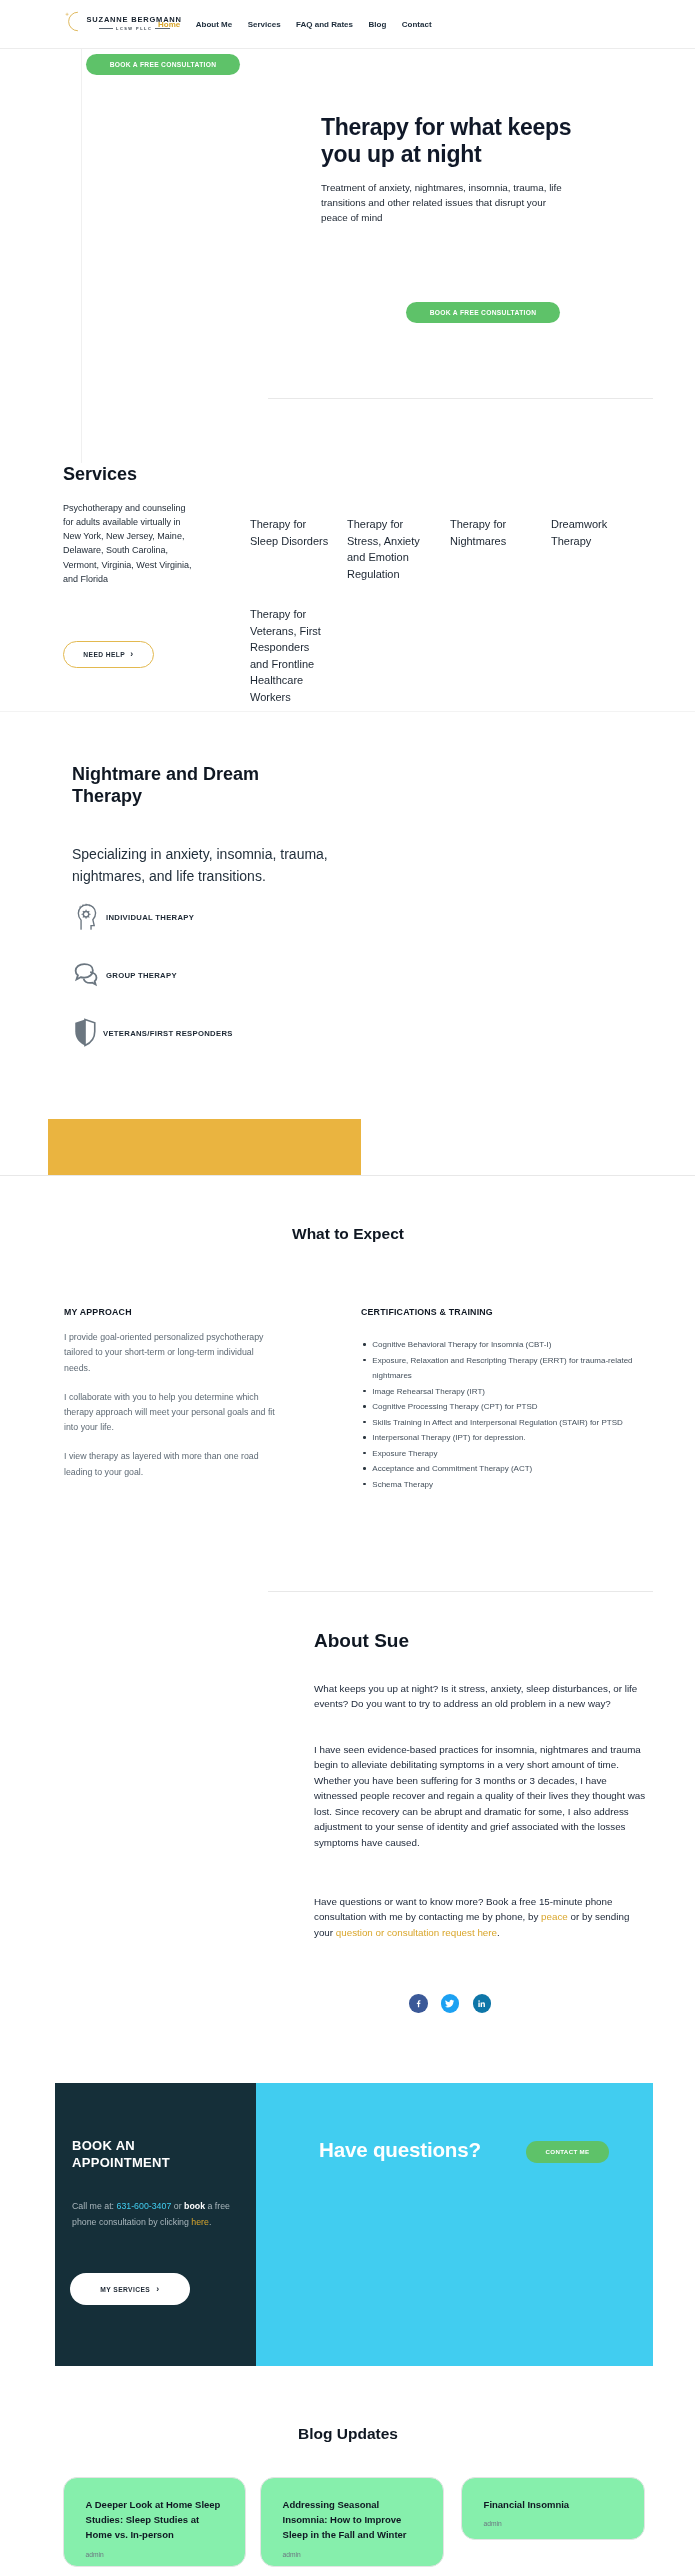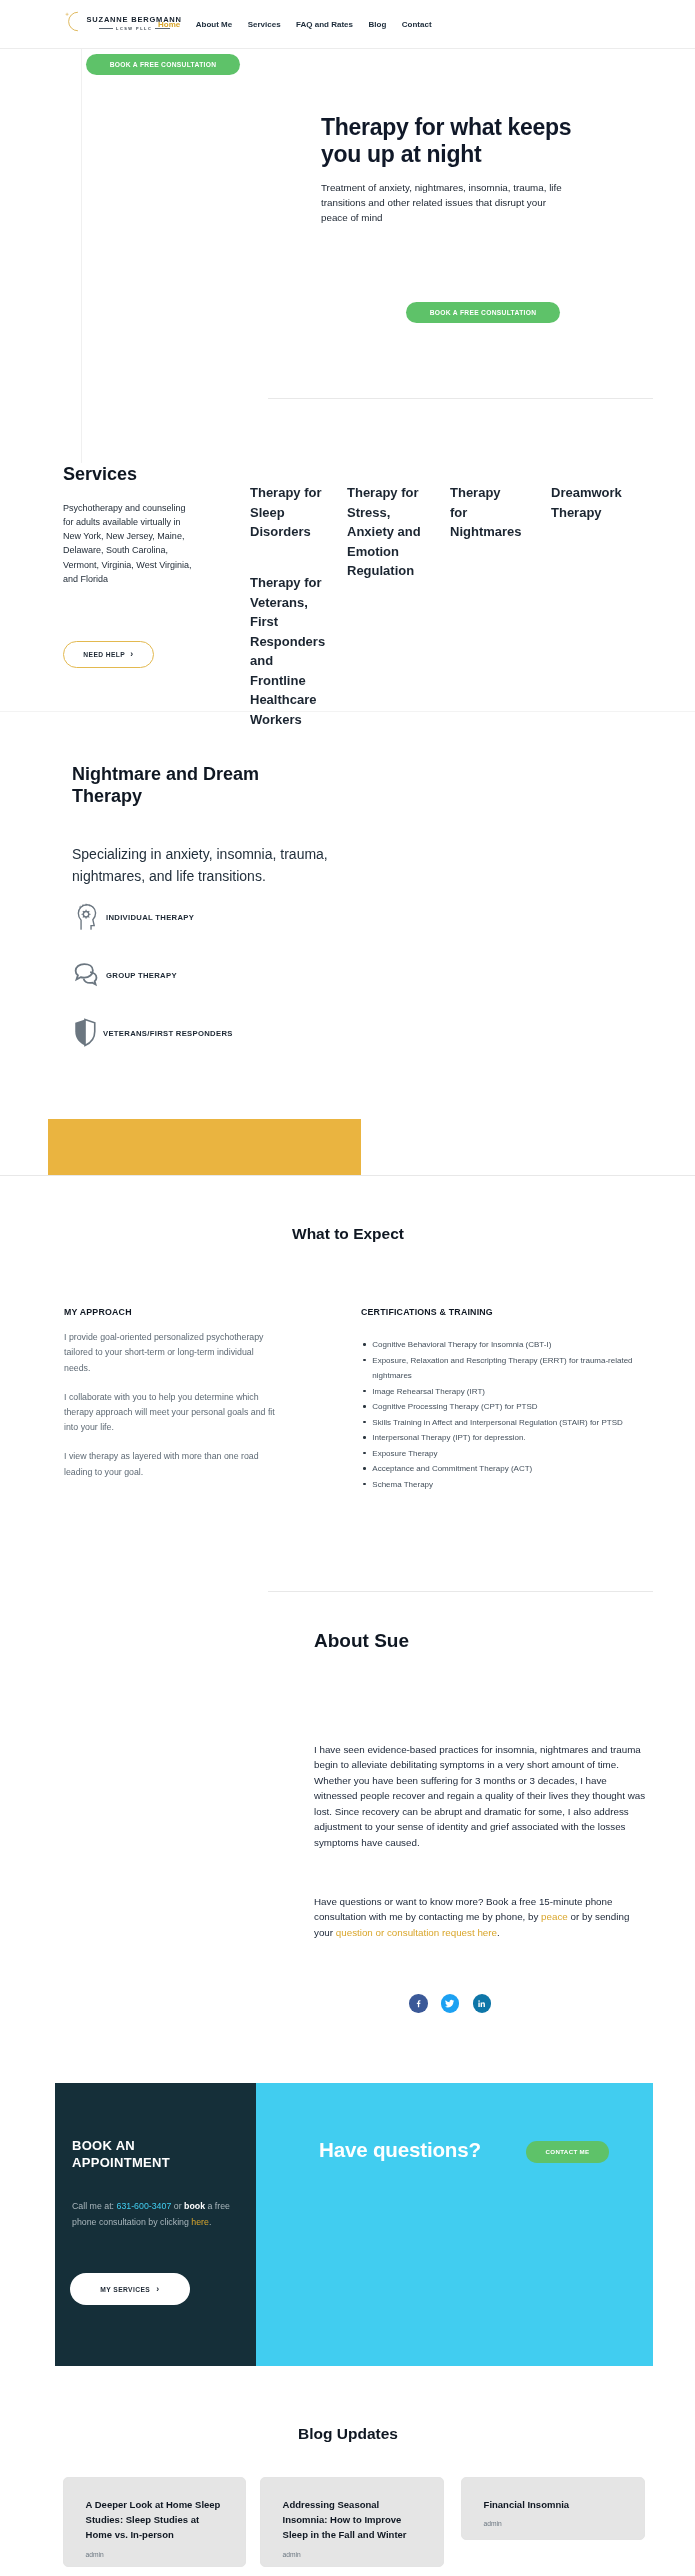--- a/index.html
+++ b/index.html
@@ -33,21 +33,21 @@
   .div1 { left:268px; top:398px; width:385px; }
 
   
   .services-title { left:63px; top:464px; font-size:18px; font-weight:700; color:#0f1722; }
   .services-desc { left:63px; top:501px; width:129px; font-size:9px; line-height:1.57; color:#1c2733; }
   .btn-gold { background:#fff; border:1px solid #e3b94f; border-radius:14px; color:#1d2733;
               font-size:6.7px; font-weight:700; letter-spacing:0.4px; display:flex; align-items:center;
               justify-content:center; gap:5.2px; cursor:pointer; font-family:"Liberation Sans", sans-serif; }
   .need-help { left:63px; top:641px; width:91px; height:27px; }
   .chev { font-size:8.8px; font-weight:700; line-height:1; }
-  .svc-link { font-size:13px; line-height:1.5; font-weight:700; color:#1b2531; text-decoration:none; display:block; }
+  .svc-link { font-size:11px; line-height:1.5; font-weight:400; color:#1b2531; text-decoration:none; display:block;margin-top:33px; }
   .svc1 { left:250px; top:483px; width:81px; }
   .svc2 { left:347px; top:483px; width:89px; }
   .svc3 { left:450px; top:483px; width:61px; }
   .svc4 { left:551px; top:483px; width:61px; }
   .svc5 { left:250px; top:573px; width:72px; }
 
   
   .nightmare-top { left:0; top:711px; width:696px; height:0.5px; background:#f3f3f3; }
   .nm-title { left:72px; top:764px; width:258px; font-size:18px; font-weight:700; line-height:1.22; color:#0f1722; }
   .nm-sub { left:72px; top:844px; width:258px; font-size:14px; line-height:1.55; color:#23303c; }
@@ -88,21 +88,21 @@
   .cta-call .book { color:#fff; font-weight:700; text-decoration:none; }
   .cta-call .here { color:#d9a62c; text-decoration:none; }
   .my-services { left:70px; top:2273px; width:120px; height:32px; background:#fff; border:none; border-radius:16px;
                  display:flex; align-items:center; justify-content:center; gap:6.2px; font-size:6.7px; font-weight:700;
                  letter-spacing:0.4px; color:#1d2733; cursor:pointer; font-family:"Liberation Sans", sans-serif; }
   .questions-title { left:319px; top:2138px; font-size:20.6px; font-weight:700; color:#fff; letter-spacing:-0.2px; }
   .contact-me { left:526px; top:2141px; width:83px; height:21.6px; border-radius:10.8px; font-size:6.2px; }
 
   
   .blog-title { left:0; top:2425px; width:696px; text-align:center; font-size:15.5px; font-weight:700; color:#0f1722; }
-  .card { background:#e5e5e5; border:0.5px solid #e4e4e4; border-radius:5px; padding:18.5px 21.6px 0 21.6px; cursor:pointer; }
+  .card { background:#86efac; border:0.5px solid #e4e4e4; border-radius:14px; padding:18.5px 21.6px 0 21.6px; cursor:pointer; }
   .card .ttl { font-size:9.5px; font-weight:700; line-height:1.62; color:#0f1722; }
   .card .auth { margin-top:8.2px; font-size:6.7px; color:#6b7680; }
   .bc1 { left:63px; top:2477px; width:183px; height:90px; }
   .bc2 { left:260px; top:2477px; width:184px; height:90px; }
   .bc3 { left:461px; top:2477px; width:184px; height:63px; }
 
   .icon-gray { color:#6b7680; }
 </style>
 </head>
 <body>
@@ -209,20 +209,21 @@
     <li>Cognitive Processing Therapy (CPT) for PTSD</li>
     <li>Skills Training in Affect and Interpersonal Regulation (STAIR) for PTSD</li>
     <li>Interpersonal Therapy (IPT) for depression.</li>
     <li>Exposure Therapy</li>
     <li>Acceptance and Commitment Therapy (ACT)</li>
     <li>Schema Therapy</li>
   </ul>
   <div class="abs divider div3"></div>
 
   <h2 class="abs about-title">About Sue</h2>
+  <p class="abs about-p ap1">What keeps you up at night? Is it stress, anxiety, sleep disturbances, or life events? Do you want to try to address an old problem in a new way?</p>
   <p class="abs about-p ap2">I have seen evidence-based practices for insomnia, nightmares and trauma begin to alleviate debilitating symptoms in a very short amount of time.  Whether you have been suffering for 3 months or 3 decades, I have witnessed people recover and regain a quality of their lives they thought was lost.  Since recovery can be abrupt and dramatic for some, I also address adjustment to your sense of identity and grief associated with the losses symptoms have caused.</p>
   <p class="abs about-p ap3"><span>Have questions or want to know more? Book a free 15-minute phone consultation with me by contacting me by phone, by </span><a href="#" class="gold-link">peace</a><span> or by sending your </span><a href="#" class="gold-link">question or consultation request here</a><span>.</span></p>
 
   <div class="abs social-row">
     <span class="soc fb">
       <svg width="9.3" height="9.3" viewBox="0 0 24 24" fill="#fff">
           <path d="M13.4 21v-8.2h2.76l.41-3.2H13.4V7.55c0-.93.26-1.56 1.59-1.56h1.68V3.13c-.82-.09-1.64-.13-2.47-.13-2.44 0-4.12 1.5-4.12 4.23v2.36H7.33v3.2h2.75V21h3.32z"></path>
         </svg>
     </span>
     <span class="soc tw">

